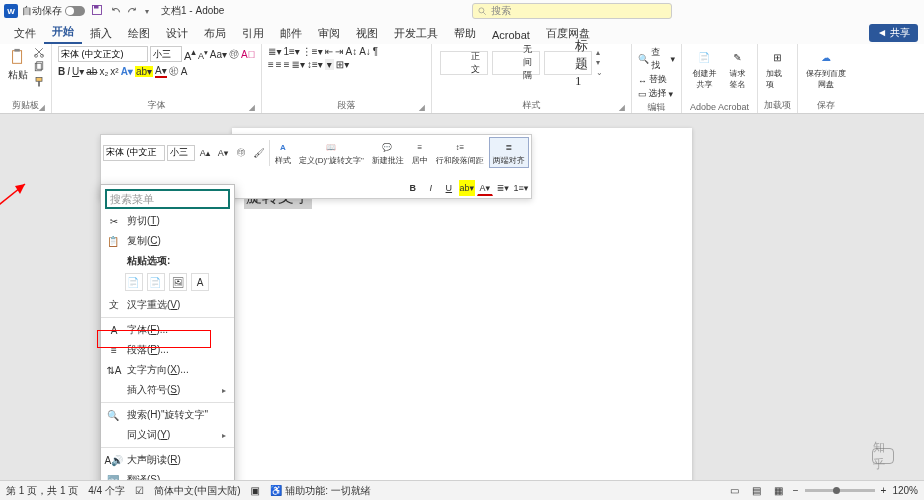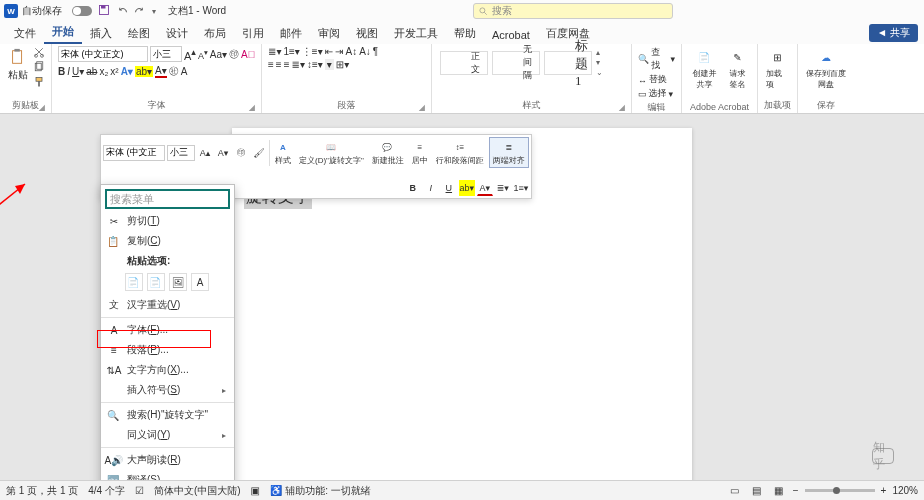--- a/index.html
+++ b/index.html
@@ -13,21 +13,21 @@
     --menu-bg: #ffffff;
     --highlight-box: #ff0000;
   }
   * { box-sizing: border-box; }
   html, body { margin: 0; padding: 0; height: 100%; width: 924px; font-family: "Microsoft YaHei", "Segoe UI", sans-serif; font-size: 11px; color: var(--text); background: var(--bg); overflow: hidden; }
   .app { display: flex; flex-direction: column; height: 500px; width: 924px; position: relative; }
 
   
   .titlebar { height: 22px; background: #fbfbfb; display: flex; align-items: center; padding: 0 4px; font-size: 10px; }
   .titlebar .word-icon { width: 14px; height: 14px; background: #185abd; color: #fff; font-size: 8px; font-weight: bold; display: flex; align-items: center; justify-content: center; margin-right: 4px; border-radius: 2px; }
-  .titlebar .autosave { display: flex; align-items: center; gap: 10px; margin-right: 6px; }
+  .titlebar .autosave { display: flex; align-items: center; gap: 3px; margin-right: 6px; }
   .titlebar .toggle { width: 20px; height: 10px; background: #888; border-radius: 5px; position: relative; }
   .titlebar .toggle::after { content:""; width:8px; height:8px; background:#fff; border-radius:50%; position:absolute; top:1px; left:1px; }
   .titlebar .qat { display:flex; gap:6px; align-items:center; margin-right:8px; }
   .titlebar .qat svg { width:12px; height:12px; }
   .titlebar .doc-title { margin-left: 4px; }
   .titlebar .search { flex:0 0 200px; margin: 0 auto; height:16px; border:1px solid #ccc; border-radius:3px; display:flex; align-items:center; padding:0 4px; font-size:10px; color:#888; gap:4px; background:#fef9c3;}
   .titlebar .right { margin-left:auto; display:flex; align-items:center; gap:10px; }
   .titlebar .avatar { width:16px; height:16px; border-radius:50%; background:#2b7cd3; color:#fff; font-size:7px; display:flex; align-items:center; justify-content:center; }
   .titlebar .winbtn { width:20px; text-align:center; font-size:10px; color:#666; }
 
@@ -109,21 +109,21 @@
       <span><svg viewBox="0 0 16 16">
             <path d="M5 8a5 5 0 0 1 9 3" fill="none" stroke="#555" stroke-width="1.3"></path>
             <path d="M5 5v3h3" fill="none" stroke="#555" stroke-width="1.3"></path>
           </svg></span>
       <span><svg viewBox="0 0 16 16">
             <path d="M11 8a5 5 0 0 0-9 3" fill="none" stroke="#555" stroke-width="1.3"></path>
             <path d="M11 5v3H8" fill="none" stroke="#555" stroke-width="1.3"></path>
           </svg></span>
       <span style="font-size:8px;color:#666">▾</span>
     </div>
-    <span class="doc-title">文档1 - Word</span>
+    <span class="doc-title">文档1 - Adobe</span>
 
     <div class="search">
       <svg width="10" height="10" viewBox="0 0 16 16">
           <circle cx="7" cy="7" r="4" fill="none" stroke="#888"></circle>
           <line x1="10" y1="10" x2="14" y2="14" stroke="#888"></line>
         </svg>
       <span>搜索</span>
     </div>
 
   </div>

